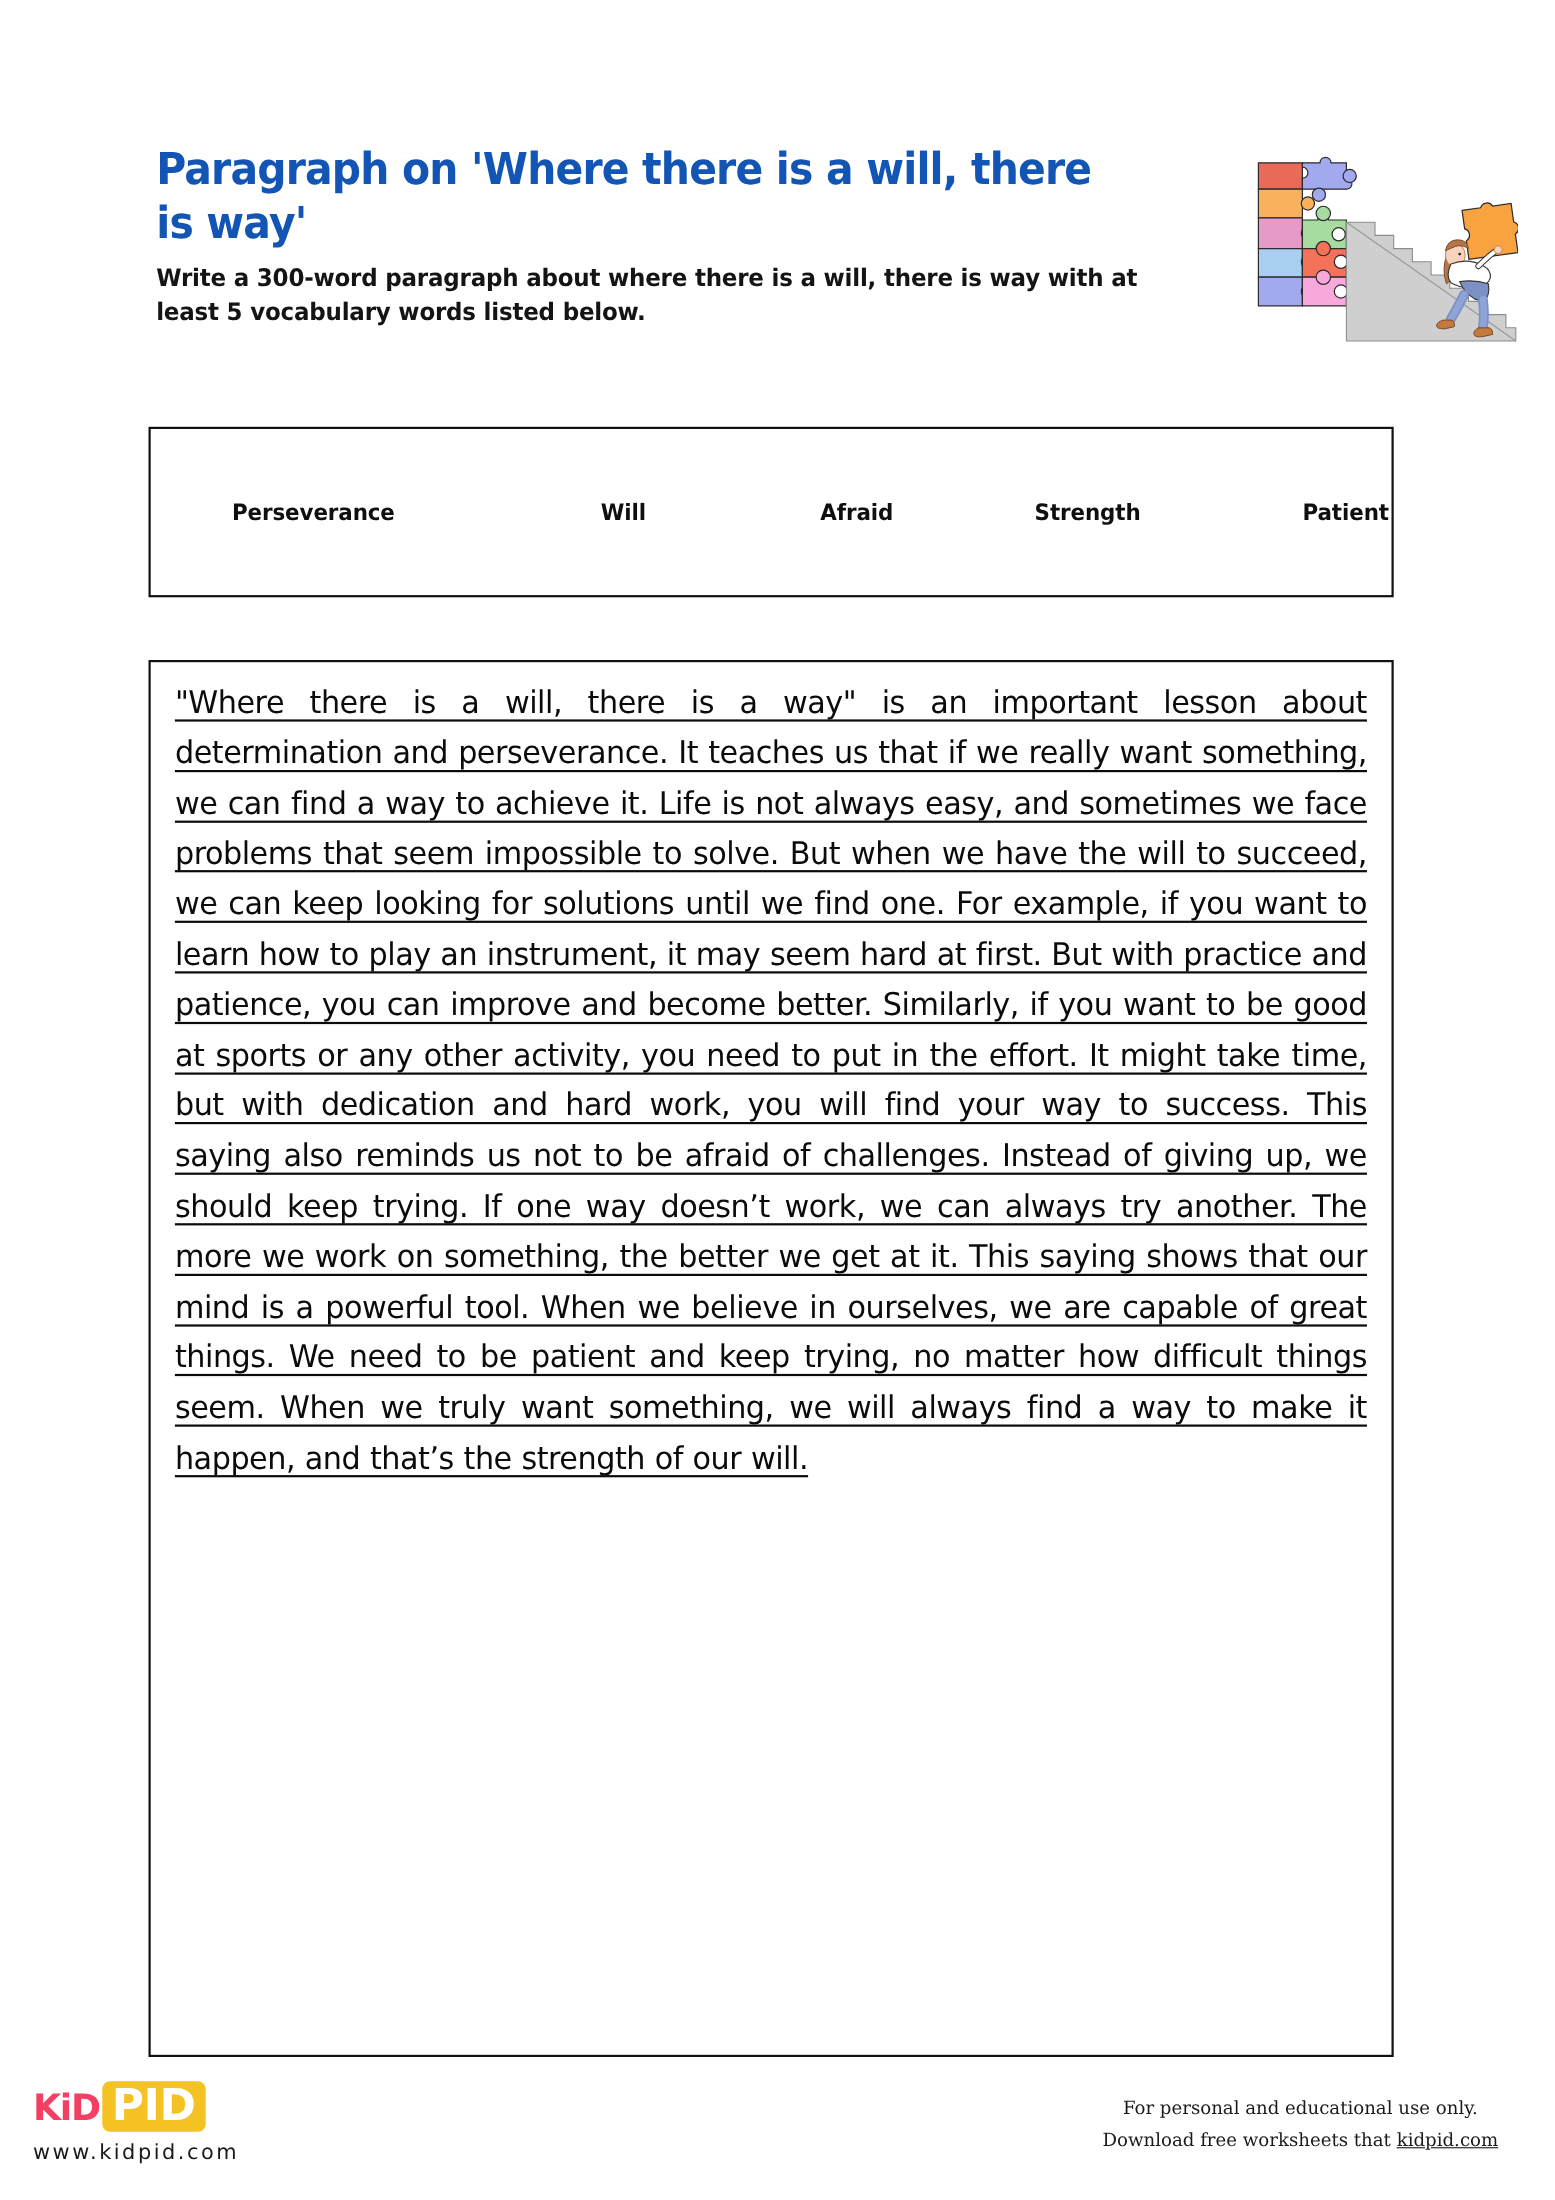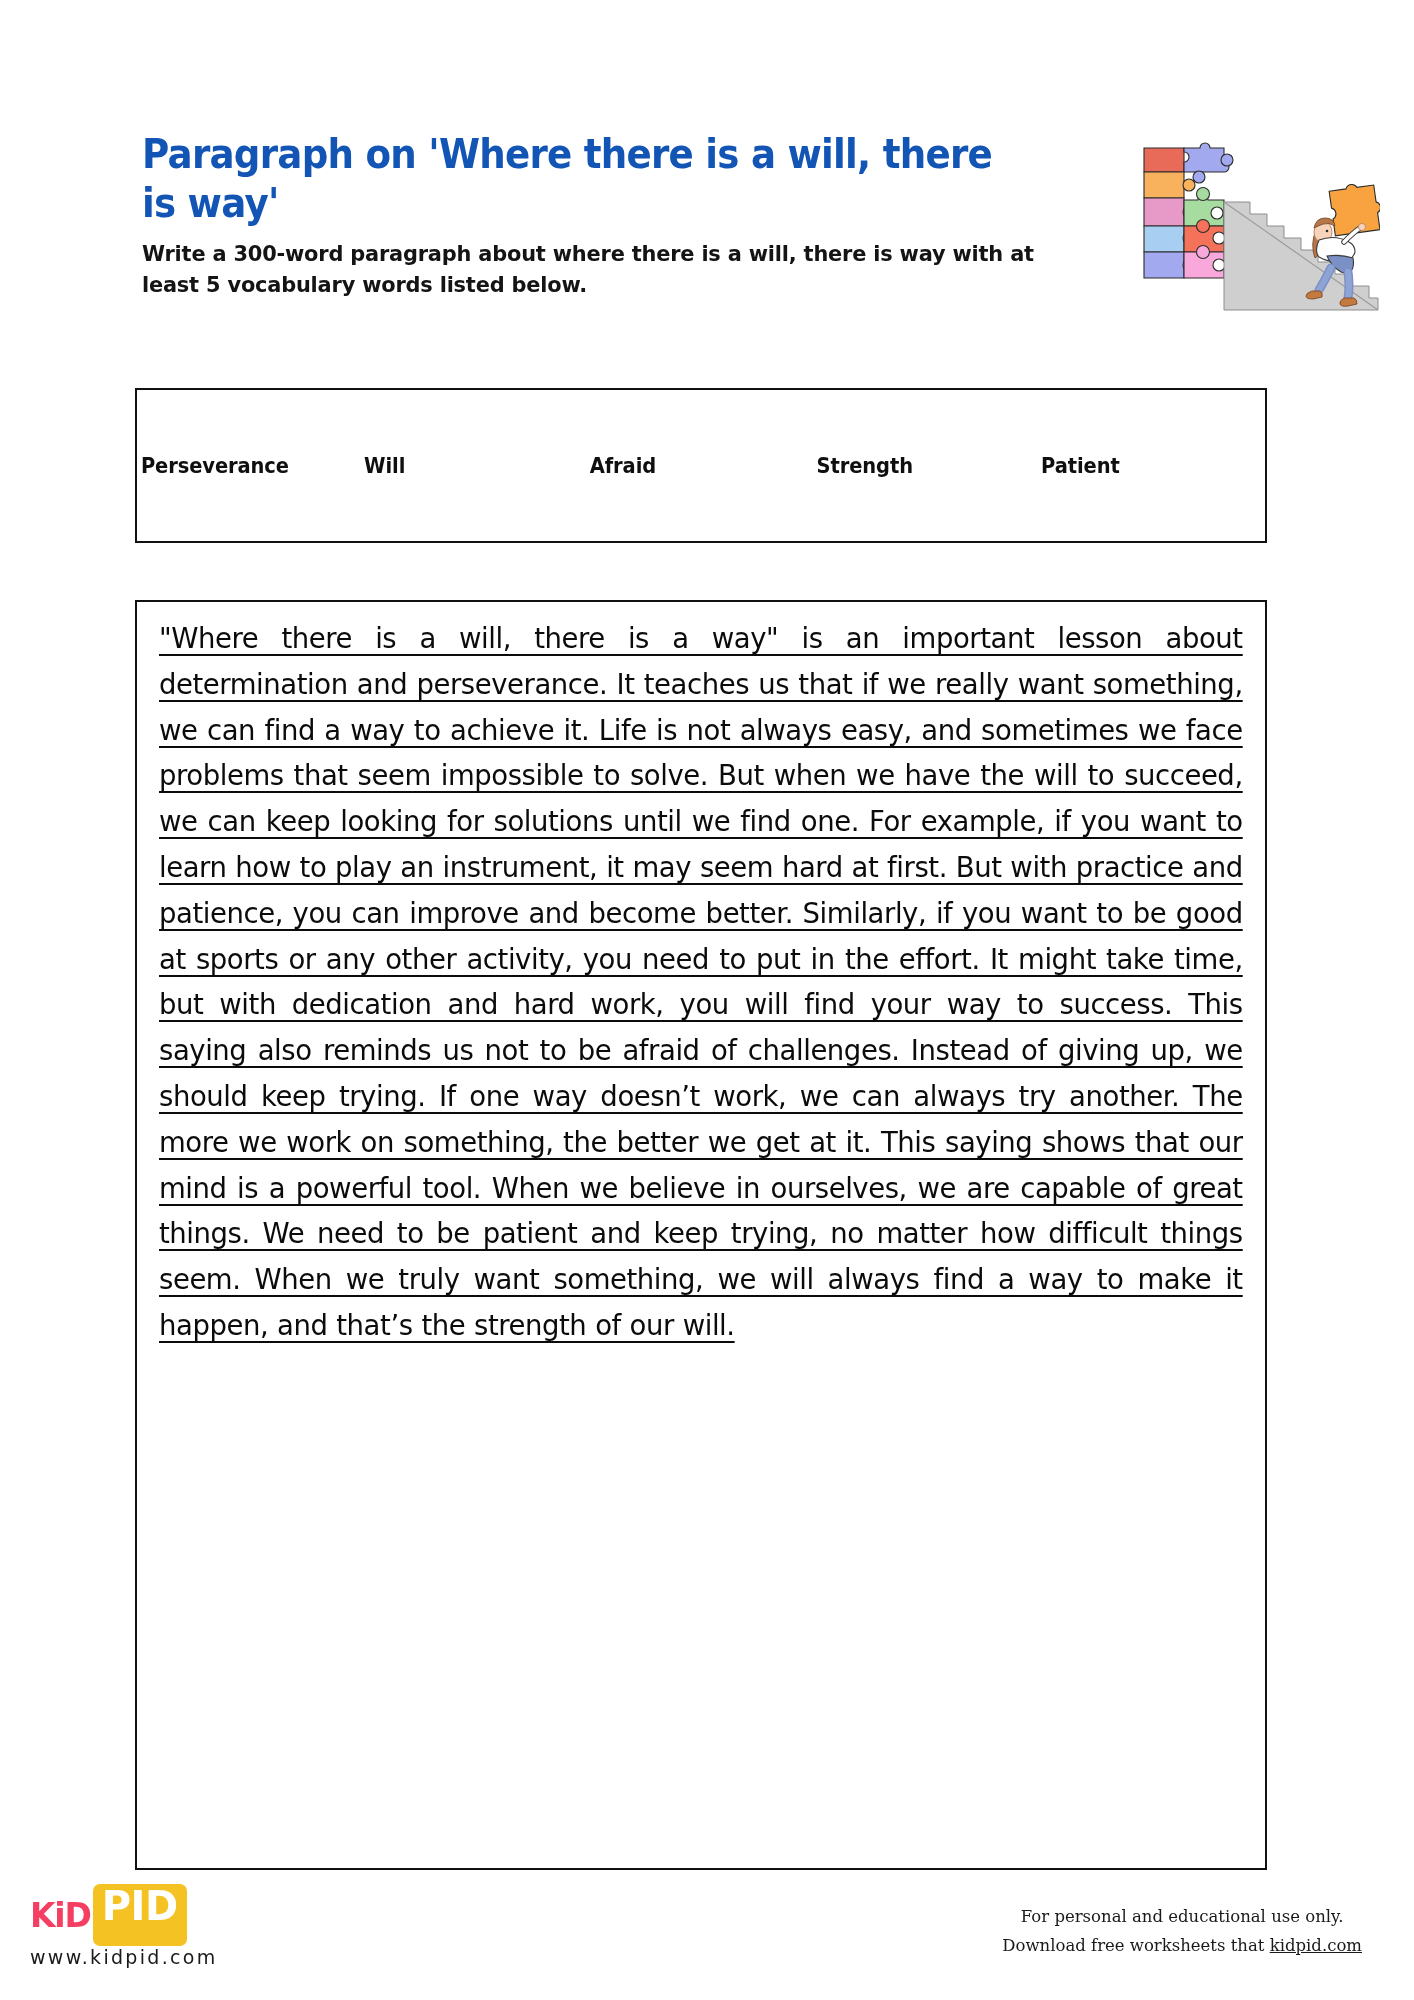--- a/index.html
+++ b/index.html
@@ -72,21 +72,21 @@
     border: 2.5px solid #111;
     box-sizing: border-box;
   }
   .vocab-table {
     width: 100%;
     height: 100%;
     border-collapse: collapse;
     table-layout: fixed;
   }
   .vocab-table td {
-    text-align: left;
+    text-align: right;
     vertical-align: middle;
     font-family: "DejaVu Sans", sans-serif;
     font-weight: bold;
     font-size: 20.5px;
     letter-spacing: -0.1px;
     color: #0f0f0f;
     padding: 0;
   }
   .vocab-table td > span { display: inline-block; transform: scaleX(0.95); }
 
@@ -136,21 +136,21 @@
     font-family: "DejaVu Sans", sans-serif;
     font-weight: bold;
     font-size: 33px;
     color: #f43f63;
     letter-spacing: -1.2px;
     line-height: 1;
   }
   .logo-pid-wrap {
     background: #f4c223;
     border-radius: 7px;
-    padding: 2px 9px 20px 9px;
+    padding: 2px 9px 4px 9px;
     margin-left: 2px;
   }
   .logo-pid {
     font-family: "DejaVu Sans", sans-serif;
     font-weight: bold;
     font-size: 40px;
     color: #ffffff;
     letter-spacing: -0.5px;
     line-height: 1;
   }

